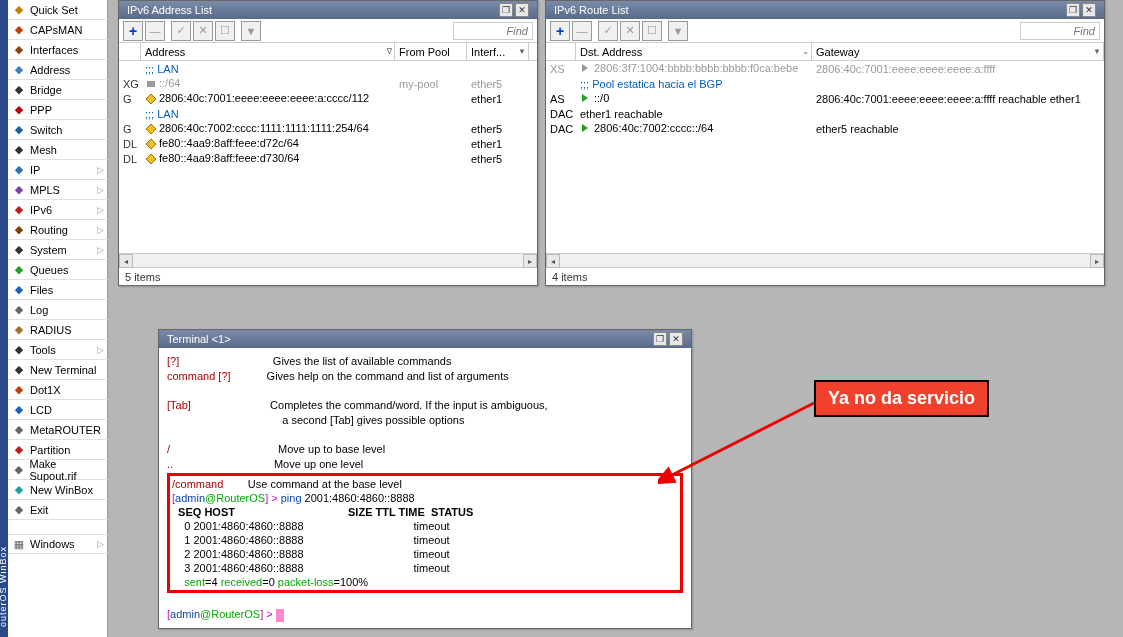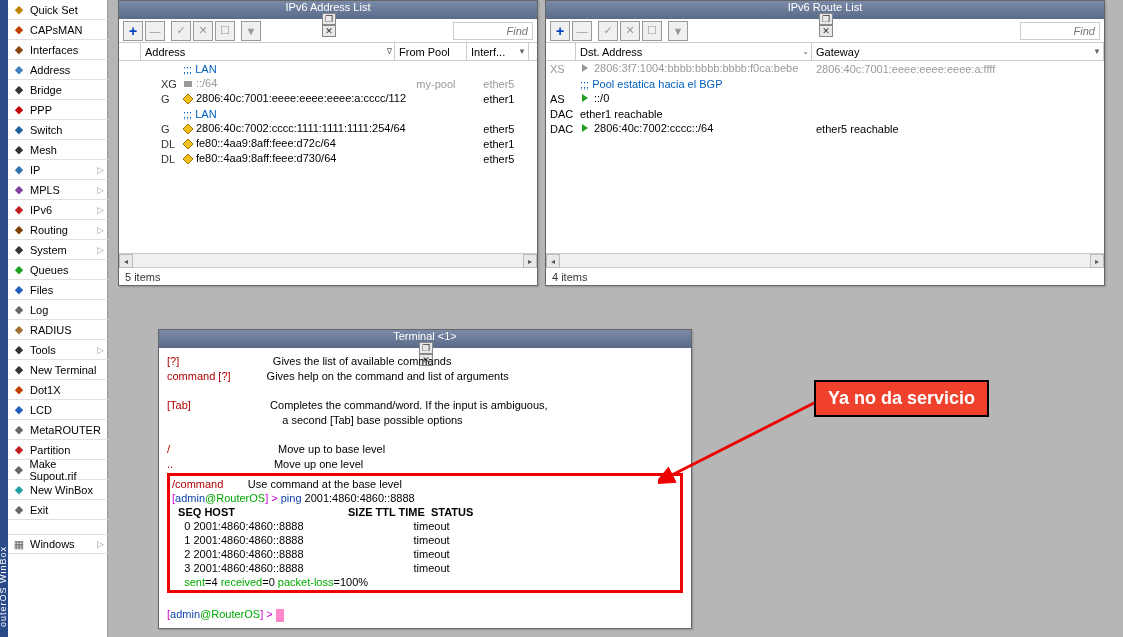--- a/index.html
+++ b/index.html
@@ -7,37 +7,37 @@
 
 .sidebar { position: absolute; left: 0; top: 0; width: 108px; background: #fff; border-right: 1px solid #999; height: 637px; }
 .side-strip { position: absolute; left: 0; top: 0; width: 8px; height: 637px; background: #2a4a8a; }
 .side-strip-text { color: #fff; font-size: 9px; writing-mode: vertical-rl; transform: rotate(180deg); position: absolute; bottom: 10px; left: -2px; letter-spacing: 1px; }
 .menu { position: absolute; left: 8px; top: 0; width: 100px; }
 .menu-item { display: flex; align-items: center; height: 20px; padding: 0 4px; border-bottom: 1px solid #e0e0e0; cursor: pointer; position: relative; }
 .menu-item .ico { width: 14px; height: 14px; margin-right: 4px; display: inline-flex; align-items: center; justify-content: center; }
 .menu-item .sub { position: absolute; right: 4px; color: #999; font-size: 9px; }
 
 .window { position: absolute; background: #fff; border: 1px solid #666; box-shadow: 1px 1px 2px rgba(0,0,0,0.2); }
-.titlebar { background: linear-gradient(#7a8aa8,#5a6b8a); color: #fff; height: 18px; display: flex; align-items: center; padding: 0 8px; font-size: 11px; flex-direction: column; }
+.titlebar { background: linear-gradient(#7a8aa8,#5a6b8a); color: #fff; height: 18px; display: flex; align-items: center; padding: 0 8px; font-size: 11px; }
 .titlebar .ttl { flex: 1; }
 .titlebar .winbtn { width: 14px; height: 14px; background: #e8e8e8; border: 1px solid #888; margin-left: 2px; display: flex; align-items: center; justify-content: center; color: #333; font-size: 9px; cursor: pointer; }
 .toolbar { height: 24px; border-bottom: 1px solid #ccc; display: flex; align-items: center; padding: 2px 4px; }
 .tbtn { width: 20px; height: 20px; border: 1px solid #999; background: #f0f0f0; margin-right: 2px; display: flex; align-items: center; justify-content: center; cursor: pointer; }
 .tbtn.blue { color: #0040c0; font-weight: bold; font-size: 14px; }
 .tbtn.gray { color: #999; }
 .tspacer { width: 4px; }
 .find { margin-left: auto; }
 .find input { width: 80px; height: 18px; border: 1px solid #ccc; padding: 0 4px; font-style: italic; color: #999; text-align: right; }
 .grid-head { height: 18px; border-bottom: 1px solid #ccc; display: flex; font-size: 11px; background: #fff; }
 .grid-head .col { border-right: 1px solid #ccc; padding: 2px 4px; display: flex; align-items: center; position: relative; }
 .grid-head .sorter { position: absolute; right: 2px; color: #666; font-size: 8px; }
 .grid-body { overflow: auto; }
 .grid-row { height: 15px; display: flex; align-items: center; font-size: 11px; }
 .grid-row .cell { padding: 0 4px; white-space: nowrap; overflow: hidden; }
-.flag { width: 22px; color: #333; padding: 0 2px; margin-left: 38px; }
+.flag { width: 22px; color: #333; padding: 0 2px; }
 .comment-row { color: #0060c0; font-size: 11px; }
 .addr-ico { width: 12px; height: 12px; display: inline-block; margin-right: 2px; vertical-align: middle; }
 .statusbar { height: 18px; border-top: 1px solid #ccc; padding: 2px 6px; font-size: 11px; color: #333; display: flex; align-items: center; }
 .scrollbar-h { height: 14px; border-top: 1px solid #ccc; background: #f0f0f0; display: flex; }
 .scroll-end { width: 14px; height: 14px; border: 1px solid #bbb; background: #e8e8e8; display: flex; align-items: center; justify-content: center; color: #555; font-size: 8px; }
 .scroll-track { flex: 1; }
 
 #win-addr { left: 118px; top: 0; width: 420px; }
 #win-route { left: 545px; top: 0; width: 560px; }
 #win-term { left: 158px; top: 329px; width: 534px; }
@@ -303,20 +303,21 @@
       </div>
       <div class="grid-row">
         <div class="cell" style="width:30px"></div>
         <div class="cell comment-row" style="flex:1">;;; Pool estatica hacia el BGP</div>
       </div>
       <div class="grid-row">
         <div class="cell" style="width:30px">AS</div>
         <div class="cell" style="width:236px"><span class="addr-ico"><svg width="10" height="10">
               <path d="M2 1 L8 5 L2 9 Z" fill="#20a020"></path>
             </svg></span>::/0</div>
+        <div class="cell" style="flex:1">2806:40c:7001:eeee:eeee:eeee:a:ffff reachable ether1</div>
       </div>
       <div class="grid-row">
         <div class="cell" style="width:30px">DAC</div>
         <div class="cell" style="flex:1">ether1 reachable</div>
       </div>
       <div class="grid-row">
         <div class="cell" style="width:30px">DAC</div>
         <div class="cell" style="width:236px"><span class="addr-ico"><svg width="10" height="10">
               <path d="M2 1 L8 5 L2 9 Z" fill="#20a020"></path>
             </svg></span>2806:40c:7002:cccc::/64</div>
@@ -336,21 +337,21 @@
 <div class="window" id="win-term">
   <div class="titlebar">
     <span class="ttl">Terminal &lt;1&gt;</span>
     <span class="winbtn">❐</span>
     <span class="winbtn">✕</span>
   </div>
   <div class="term-body"><span class="darkred">[?]</span>             <span>Gives the list of available commands</span>
 <span class="darkred">command [?]</span>     <span>Gives help on the command and list of arguments</span>
 
 <span class="darkred">[Tab]</span>           <span>Completes the command/word. If the input is ambiguous,</span>
-                <span>a second [Tab] base possible options</span>
+                <span>a second [Tab] gives possible options</span>
 
 <span class="darkred">/</span>               <span>Move up to base level</span>
 <span class="darkred">..</span>              <span>Move up one level</span>
 <div class="redbox"><span class="darkred">/command</span>        <span>Use command at the base level</span>
 <span class="magenta">[</span><span class="blue">admin</span><span class="green">@</span><span class="green">RouterOS</span><span class="magenta">] &gt; </span><span class="blue">ping </span><span>2001:4860:4860::8888</span>
 <b>  SEQ HOST                                     SIZE TTL TIME  STATUS</b>
 <span>    0 2001:4860:4860::8888                                    timeout</span>
 <span>    1 2001:4860:4860::8888                                    timeout</span>
 <span>    2 2001:4860:4860::8888                                    timeout</span>
 <span>    3 2001:4860:4860::8888                                    timeout</span>

